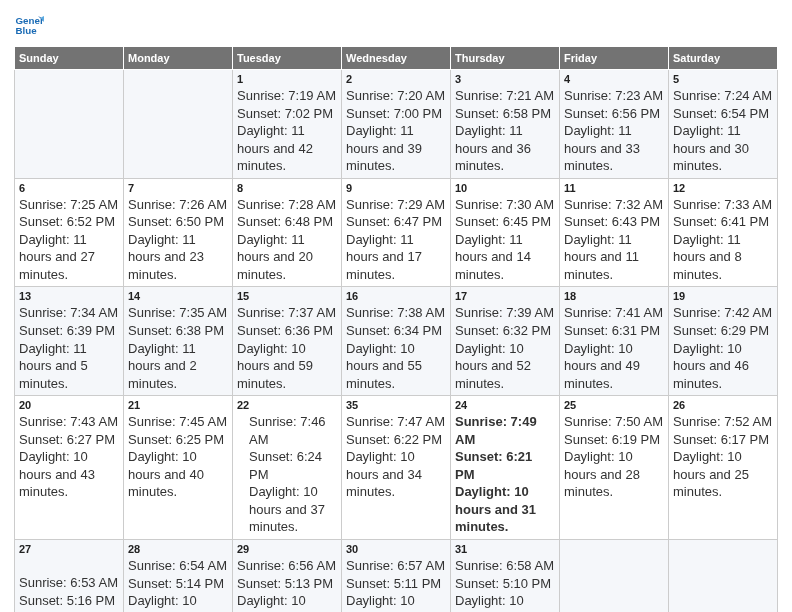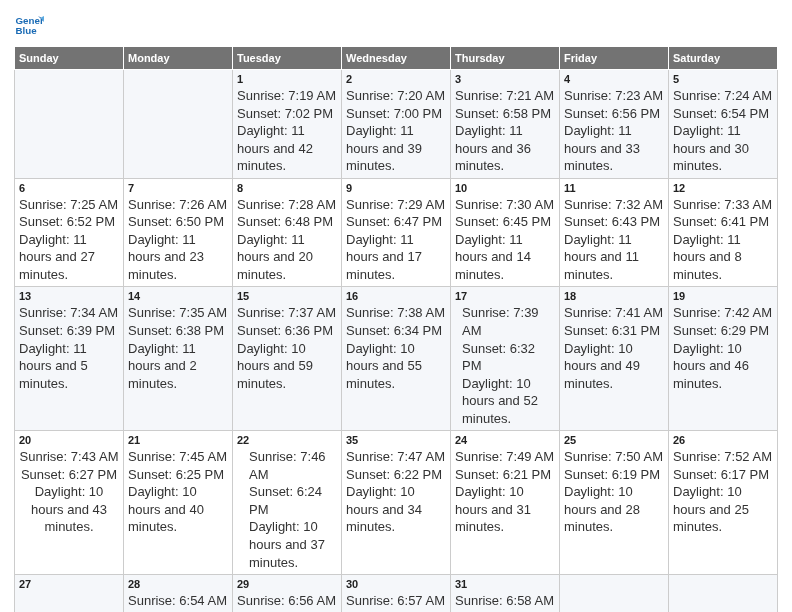--- a/index.html
+++ b/index.html
@@ -221,41 +221,41 @@
 Daylight: 10 hours and 59 minutes.</div>
           </td>
           <td>
             <span class="day-num">16</span>
             <div class="cell-info" style="white-space: pre-line;">Sunrise: 7:38 AM
 Sunset: 6:34 PM
 Daylight: 10 hours and 55 minutes.</div>
           </td>
           <td>
             <span class="day-num">17</span>
-            <div class="cell-info" style="white-space: pre-line; margin-left: 7px;">Sunrise: 7:39 AM
+            <div class="cell-info" style="white-space: pre-line;">Sunrise: 7:39 AM
 Sunset: 6:32 PM
 Daylight: 10 hours and 52 minutes.</div>
           </td>
           <td>
             <span class="day-num">18</span>
             <div class="cell-info" style="white-space: pre-line;">Sunrise: 7:41 AM
 Sunset: 6:31 PM
 Daylight: 10 hours and 49 minutes.</div>
           </td>
           <td>
             <span class="day-num">19</span>
             <div class="cell-info" style="white-space: pre-line;">Sunrise: 7:42 AM
 Sunset: 6:29 PM
 Daylight: 10 hours and 46 minutes.</div>
           </td>
         </tr>
         <tr>
           <td>
             <span class="day-num">20</span>
-            <div class="cell-info" style="white-space: pre-line; text-align: center;">Sunrise: 7:43 AM
+            <div class="cell-info" style="white-space: pre-line;">Sunrise: 7:43 AM
 Sunset: 6:27 PM
 Daylight: 10 hours and 43 minutes.</div>
           </td>
           <td>
             <span class="day-num">21</span>
             <div class="cell-info" style="white-space: pre-line;">Sunrise: 7:45 AM
 Sunset: 6:25 PM
 Daylight: 10 hours and 40 minutes.</div>
           </td>
           <td>
@@ -265,21 +265,21 @@
 Daylight: 10 hours and 37 minutes.</div>
           </td>
           <td>
             <span class="day-num">35</span>
             <div class="cell-info" style="white-space: pre-line;">Sunrise: 7:47 AM
 Sunset: 6:22 PM
 Daylight: 10 hours and 34 minutes.</div>
           </td>
           <td>
             <span class="day-num">24</span>
-            <div class="cell-info" style="white-space: pre-line;">Sunrise: 7:49 AM
+            <div class="cell-info" style="white-space: pre-line; font-weight: bold;">Sunrise: 7:49 AM
 Sunset: 6:21 PM
 Daylight: 10 hours and 31 minutes.</div>
           </td>
           <td>
             <span class="day-num">25</span>
             <div class="cell-info" style="white-space: pre-line;">Sunrise: 7:50 AM
 Sunset: 6:19 PM
 Daylight: 10 hours and 28 minutes.</div>
           </td>
           <td>

